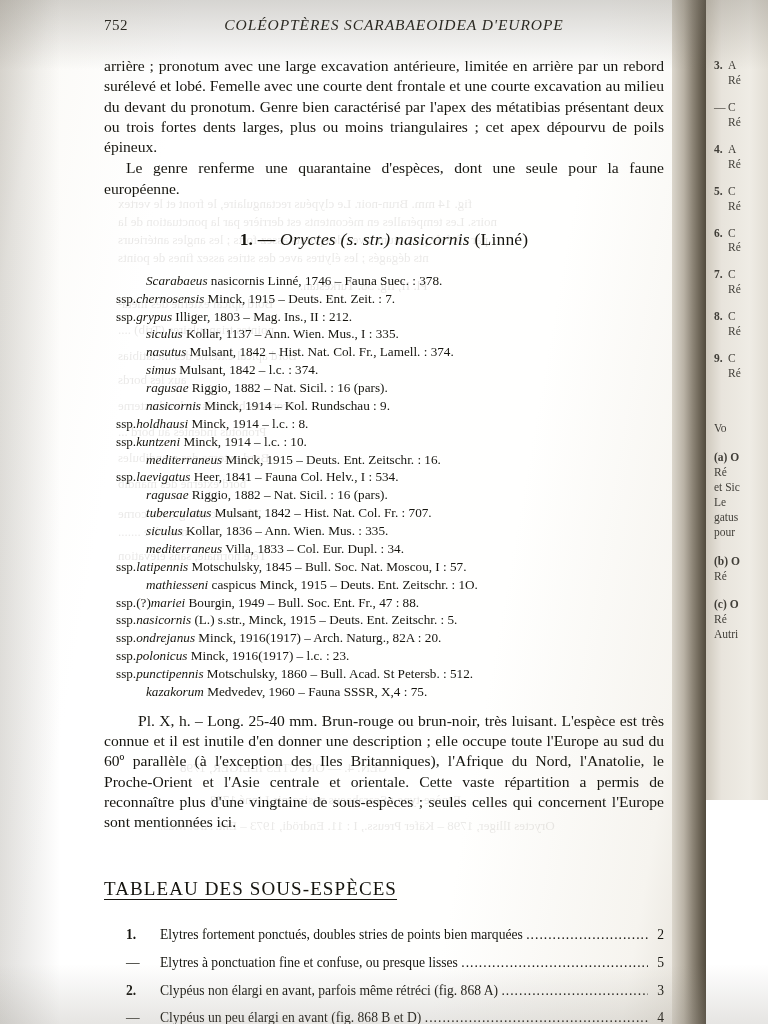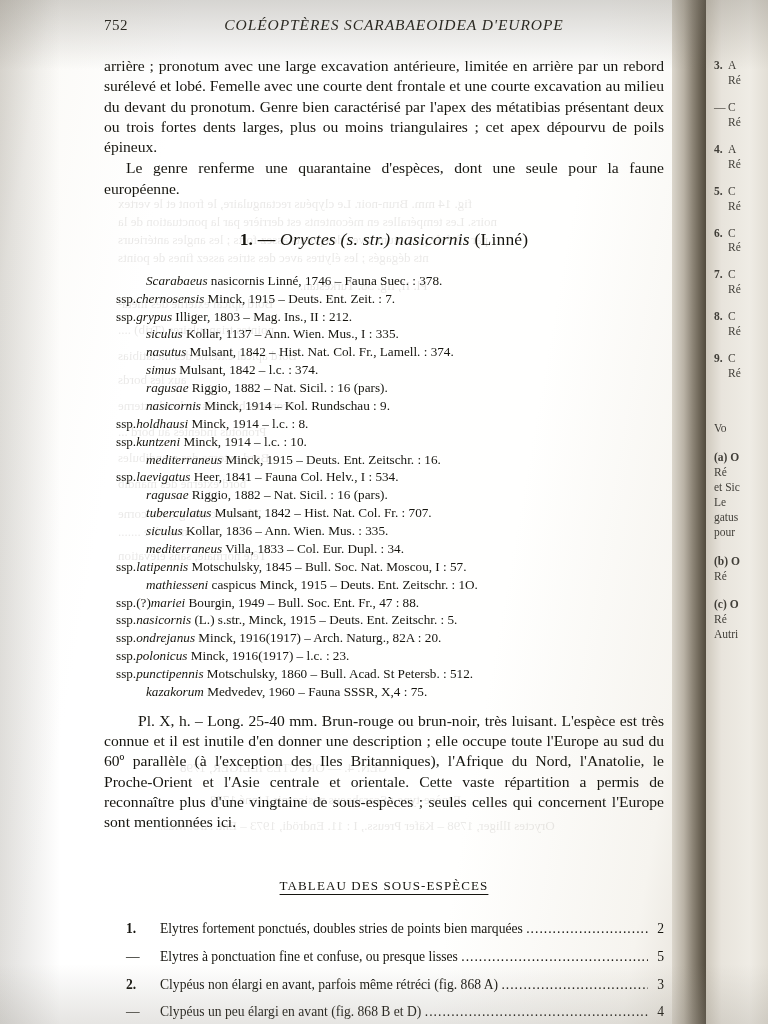--- a/index.html
+++ b/index.html
@@ -29,21 +29,21 @@
   }
   .gutter {
     position: absolute;
     left: 672px; top: 0;
     width: 34px; height: 1024px;
     background: linear-gradient(90deg, #dcd7cd 0%, #b9b2a5 35%, #8e8678 60%, #6f6759 80%, #524b3e 100%);
   }
   .right-page {
     position: absolute;
     left: 706px; top: 0;
-    width: 62px; height: 1024px;
+    width: 62px; height: 800px;
     background: linear-gradient(90deg, #cfc9bd 0%, #e8e4dc 25%, #efece5 70%, #e2ded5 100%);
     overflow: hidden;
   }
   .vignette-top {
     position: absolute;
     left: 0; top: 0; width: 768px; height: 70px;
     background: linear-gradient(180deg, rgba(120,115,105,0.30) 0%, rgba(255,255,255,0) 100%);
     pointer-events: none;
   }
   .vignette-bottom {
@@ -122,22 +122,22 @@
 
   .desc-block {
     margin-top: 10px;
     font-size: 15.6px;
     line-height: 1.30;
     text-align: justify;
   }
   .desc-block .first { text-indent: 34px; }
 
   .table-title {
-    text-align: center;
-    font-size: 13px;
+    text-align: left;
+    font-size: 19px;
     letter-spacing: 1.1px;
     margin: 46px 0 26px 0;
     text-decoration: underline;
     text-underline-offset: 4px;
   }
   .key {
     font-size: 13.6px;
     line-height: 1.30;
     margin-left: 22px;
   }

